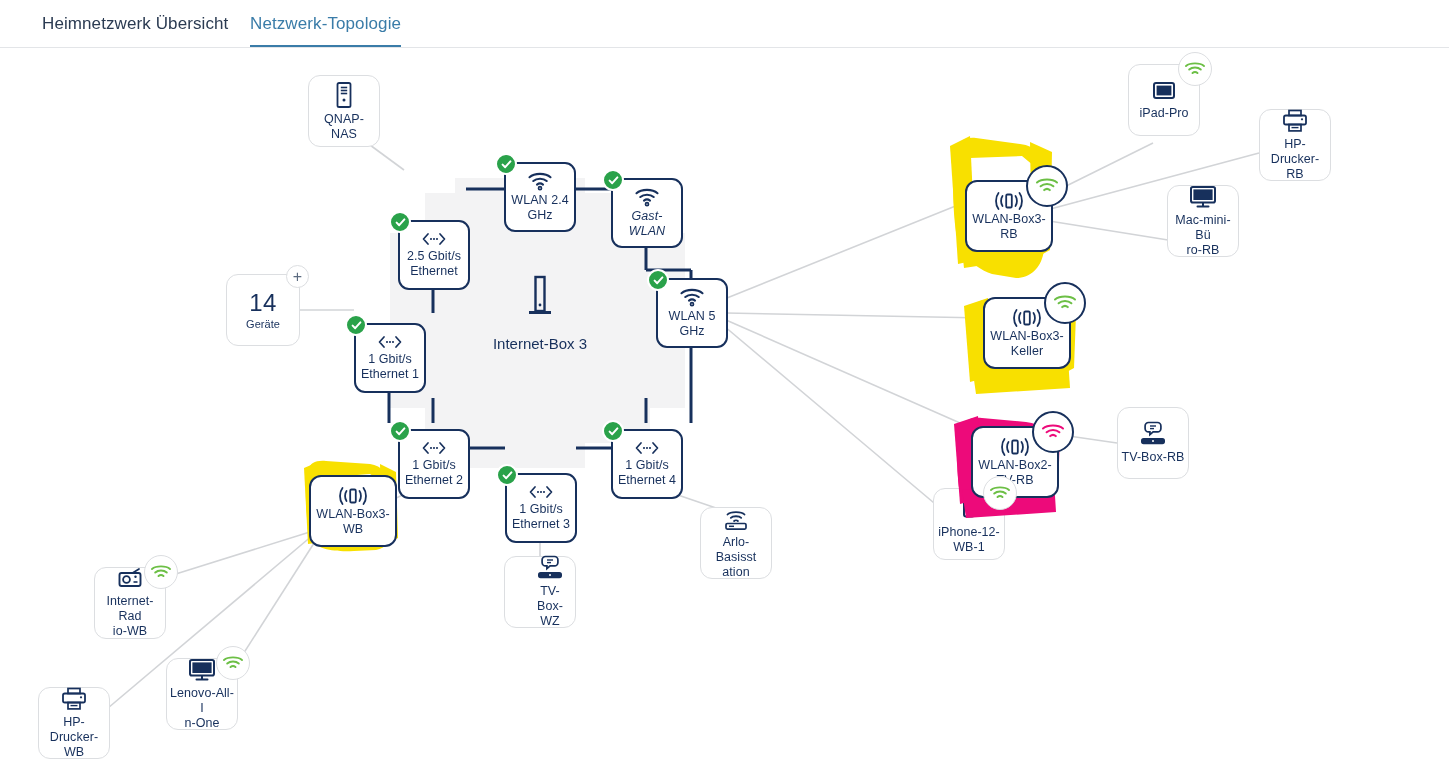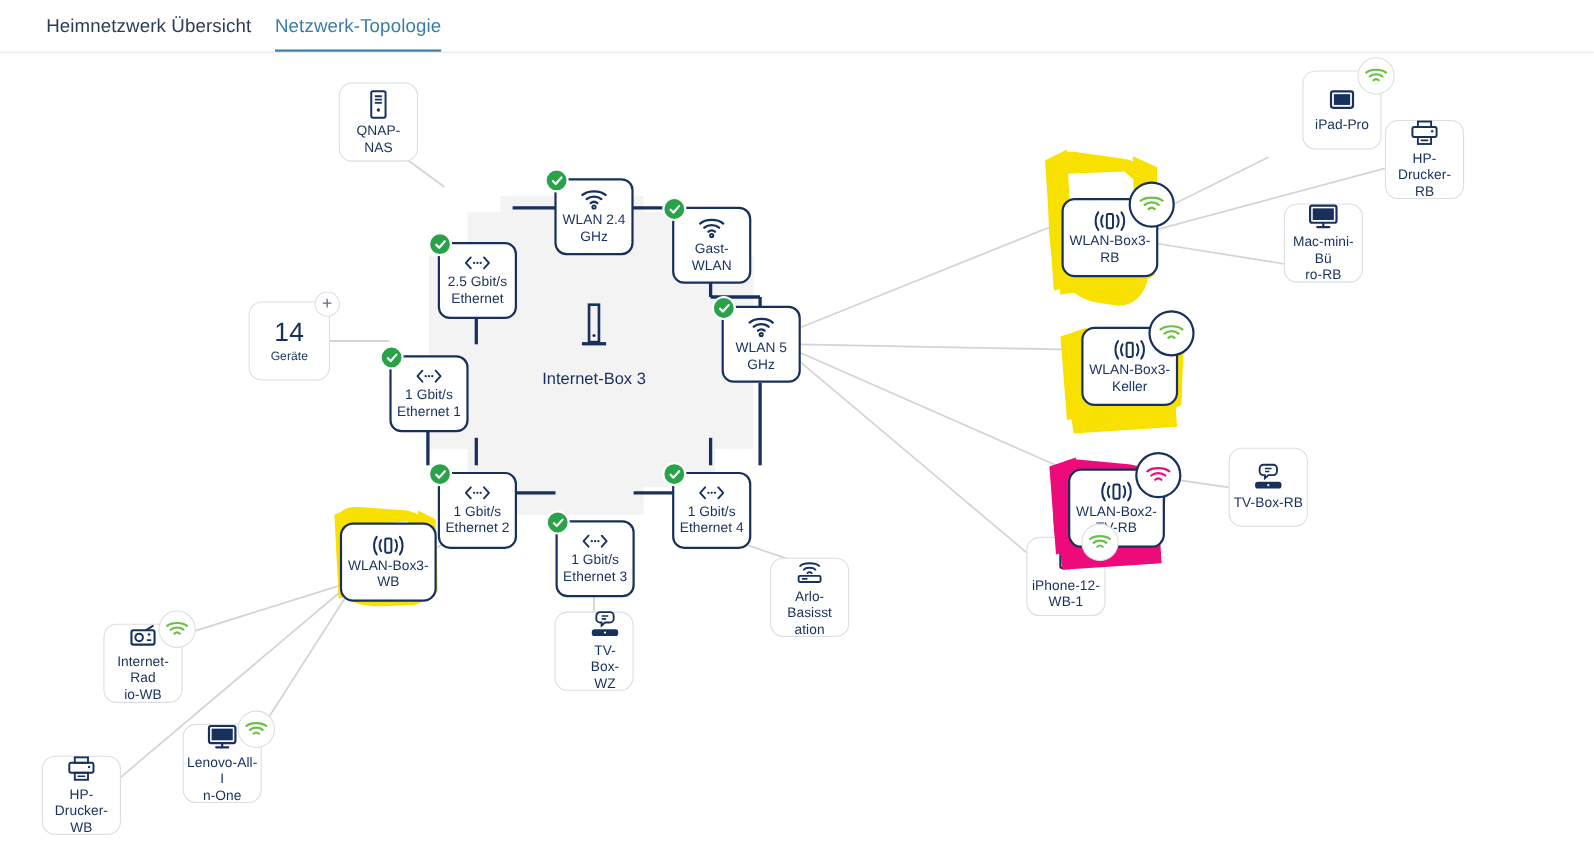--- a/index.html
+++ b/index.html
@@ -253,21 +253,21 @@
           <path d="M2.5 6.2 C 7.5 1.8, 18.5 1.8, 23.5 6.2" fill="none" stroke="#17305c" stroke-width="2.1" stroke-linecap="round"></path>
           <path d="M6.3 10 C 9.8 6.9, 16.2 6.9, 19.7 10" fill="none" stroke="#17305c" stroke-width="2.1" stroke-linecap="round"></path>
           <path d="M10 13.6 C 11.8 12.2, 14.2 12.2, 16 13.6" fill="none" stroke="#17305c" stroke-width="2.1" stroke-linecap="round"></path>
           <circle cx="13" cy="17.2" r="1.5" fill="none" stroke="#17305c" stroke-width="1.7"></circle>
         </svg>
     </span>
     <span class="lbl">WLAN 2.4</span>
     <span class="lbl">GHz</span>
   </div>
 
-  <div class="node core" style="left:611px;top:140px;">
+  <div class="node core" style="left:611px;top:130px;font-style:italic;">
     <span class="okbadge">
       <svg width="11" height="11" viewBox="0 0 11 11">
           <path d="M1.6 5.6 L4.2 8.2 L9.4 2.4" fill="none" stroke="#fff" stroke-width="2" stroke-linecap="round" stroke-linejoin="round"></path>
         </svg>
     </span>
     <span class="ico">
       <svg width="26" height="20" viewBox="0 0 26 20">
           <path d="M2.5 6.2 C 7.5 1.8, 18.5 1.8, 23.5 6.2" fill="none" stroke="#17305c" stroke-width="2.1" stroke-linecap="round"></path>
           <path d="M6.3 10 C 9.8 6.9, 16.2 6.9, 19.7 10" fill="none" stroke="#17305c" stroke-width="2.1" stroke-linecap="round"></path>
           <path d="M10 13.6 C 11.8 12.2, 14.2 12.2, 16 13.6" fill="none" stroke="#17305c" stroke-width="2.1" stroke-linecap="round"></path>
@@ -477,21 +477,21 @@
           <path d="M9.8 11.8 C 11.8 9.7, 18.2 9.7, 20.2 11.8" fill="none" stroke="#17305c" stroke-width="1.8" stroke-linecap="round"></path>
           <path d="M13.1 15 C 14 14.1, 16 14.1, 16.9 15" fill="none" stroke="#17305c" stroke-width="1.8" stroke-linecap="round"></path>
           <rect x="5" y="17.5" width="20" height="5.6" rx="1.3" fill="none" stroke="#17305c" stroke-width="1.7"></rect>
           <line x1="8" y1="20.3" x2="13" y2="20.3" stroke="#17305c" stroke-width="1.5"></line>
         </svg>
     </span>
     <span class="lbl">Arlo-Basisst</span>
     <span class="lbl">ation</span>
   </div>
 
-  <div class="node device" style="left:1184px;top:16px;">
+  <div class="node device" style="left:1128px;top:16px;">
     <span class="sigbadge">
       <svg width="22" height="16" viewBox="0 0 22 16">
           <path d="M2 5 C 6 1.5, 16 1.5, 20 5" fill="none" stroke="#6cbf45" stroke-width="1.9" stroke-linecap="round"></path>
           <path d="M5.2 8.5 C 8.2 5.8, 13.8 5.8, 16.8 8.5" fill="none" stroke="#6cbf45" stroke-width="1.9" stroke-linecap="round"></path>
           <path d="M8.5 12 C 10.1 10.6, 11.9 10.6, 13.5 12" fill="none" stroke="#6cbf45" stroke-width="1.9" stroke-linecap="round"></path>
         </svg>
     </span>
     <span class="ico">
       <svg width="30" height="24" viewBox="0 0 30 24">
           <rect x="5" y="4" width="20" height="15" rx="2" fill="none" stroke="#17305c" stroke-width="2"></rect>

